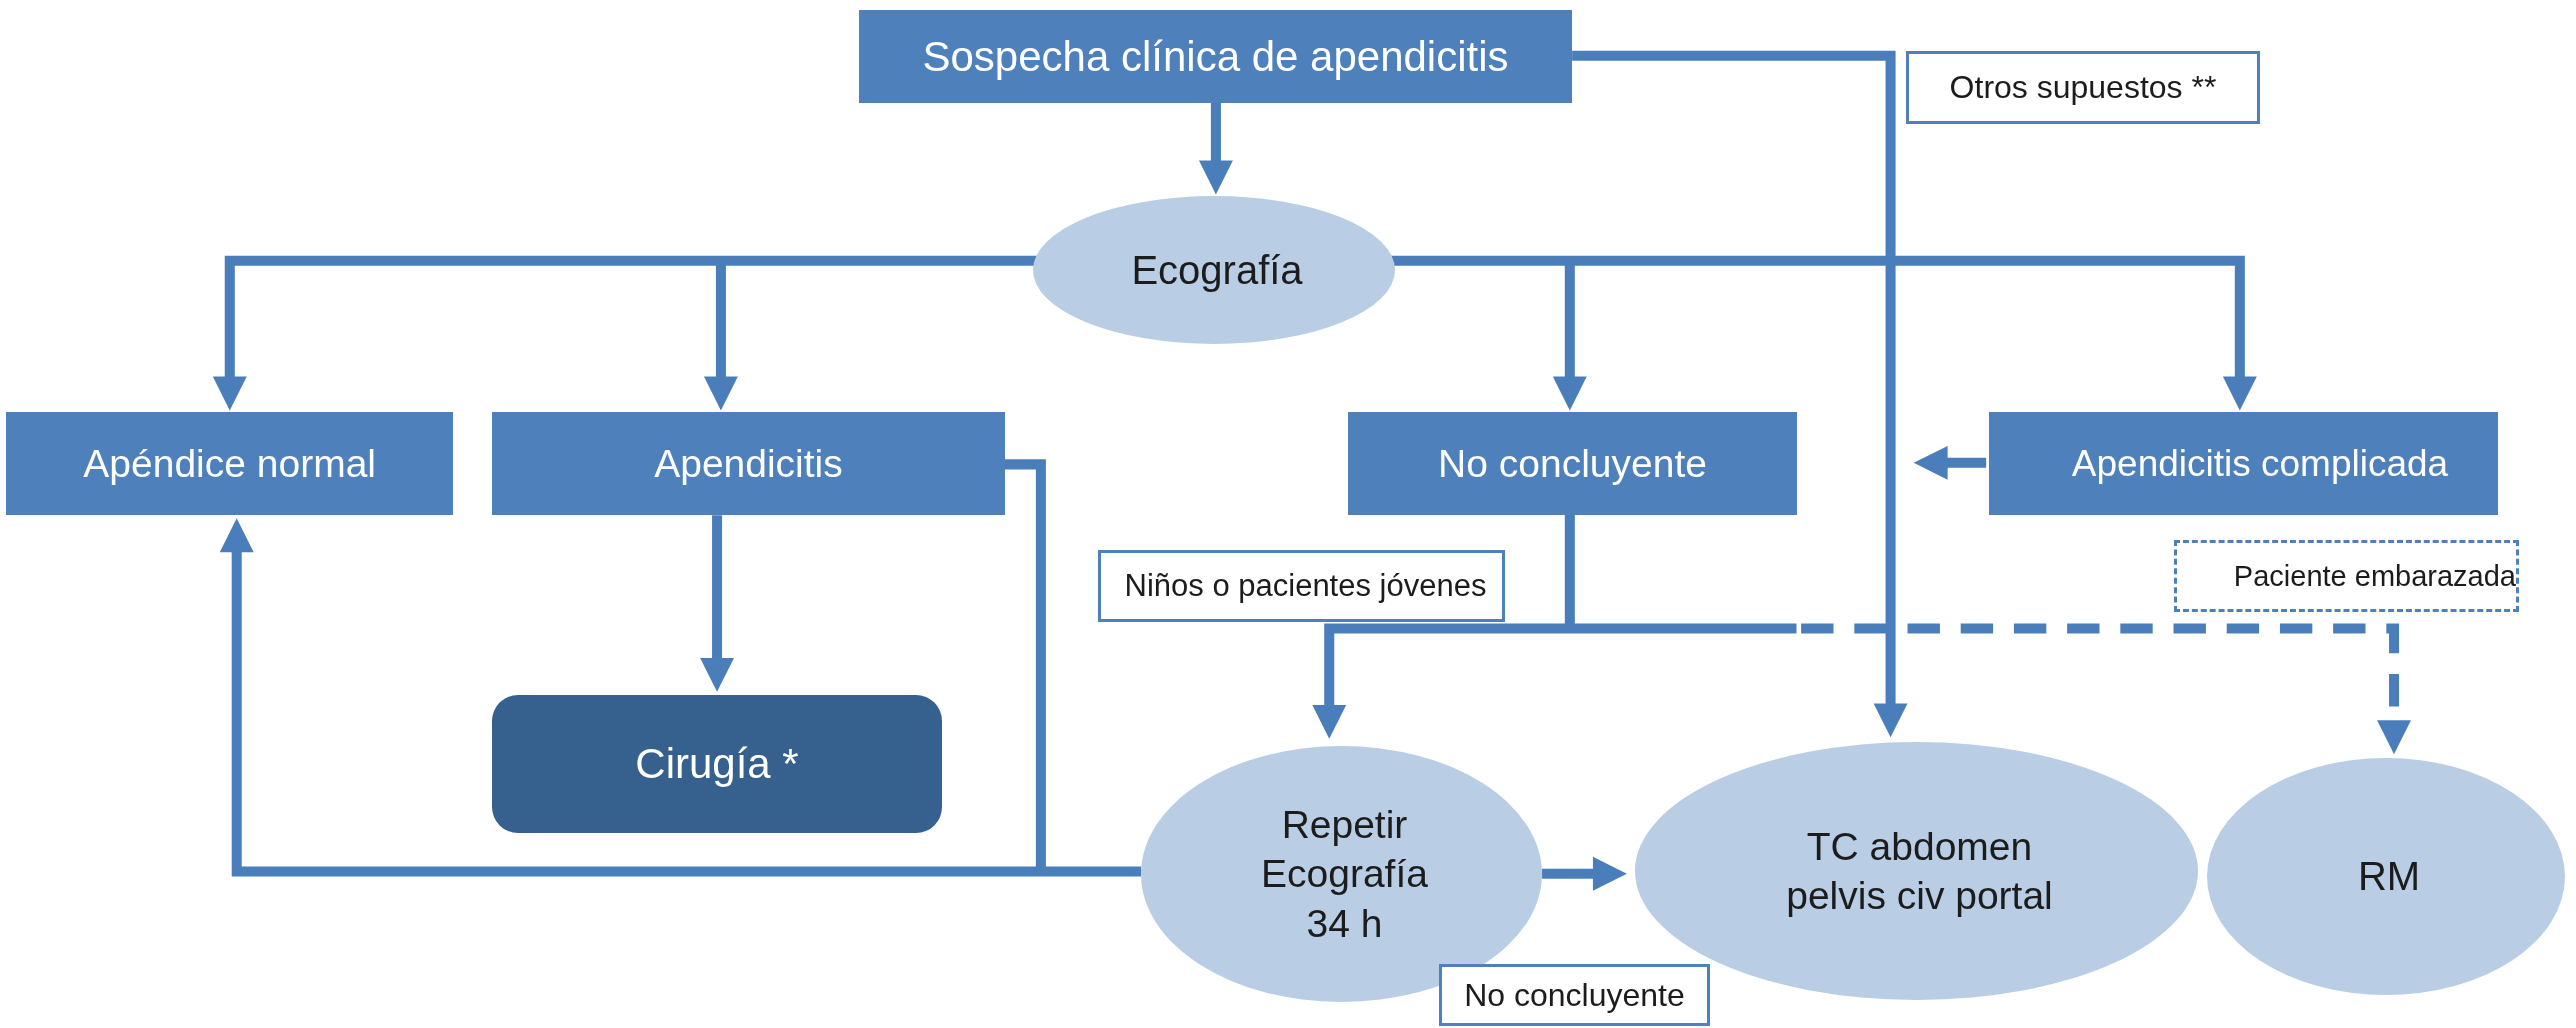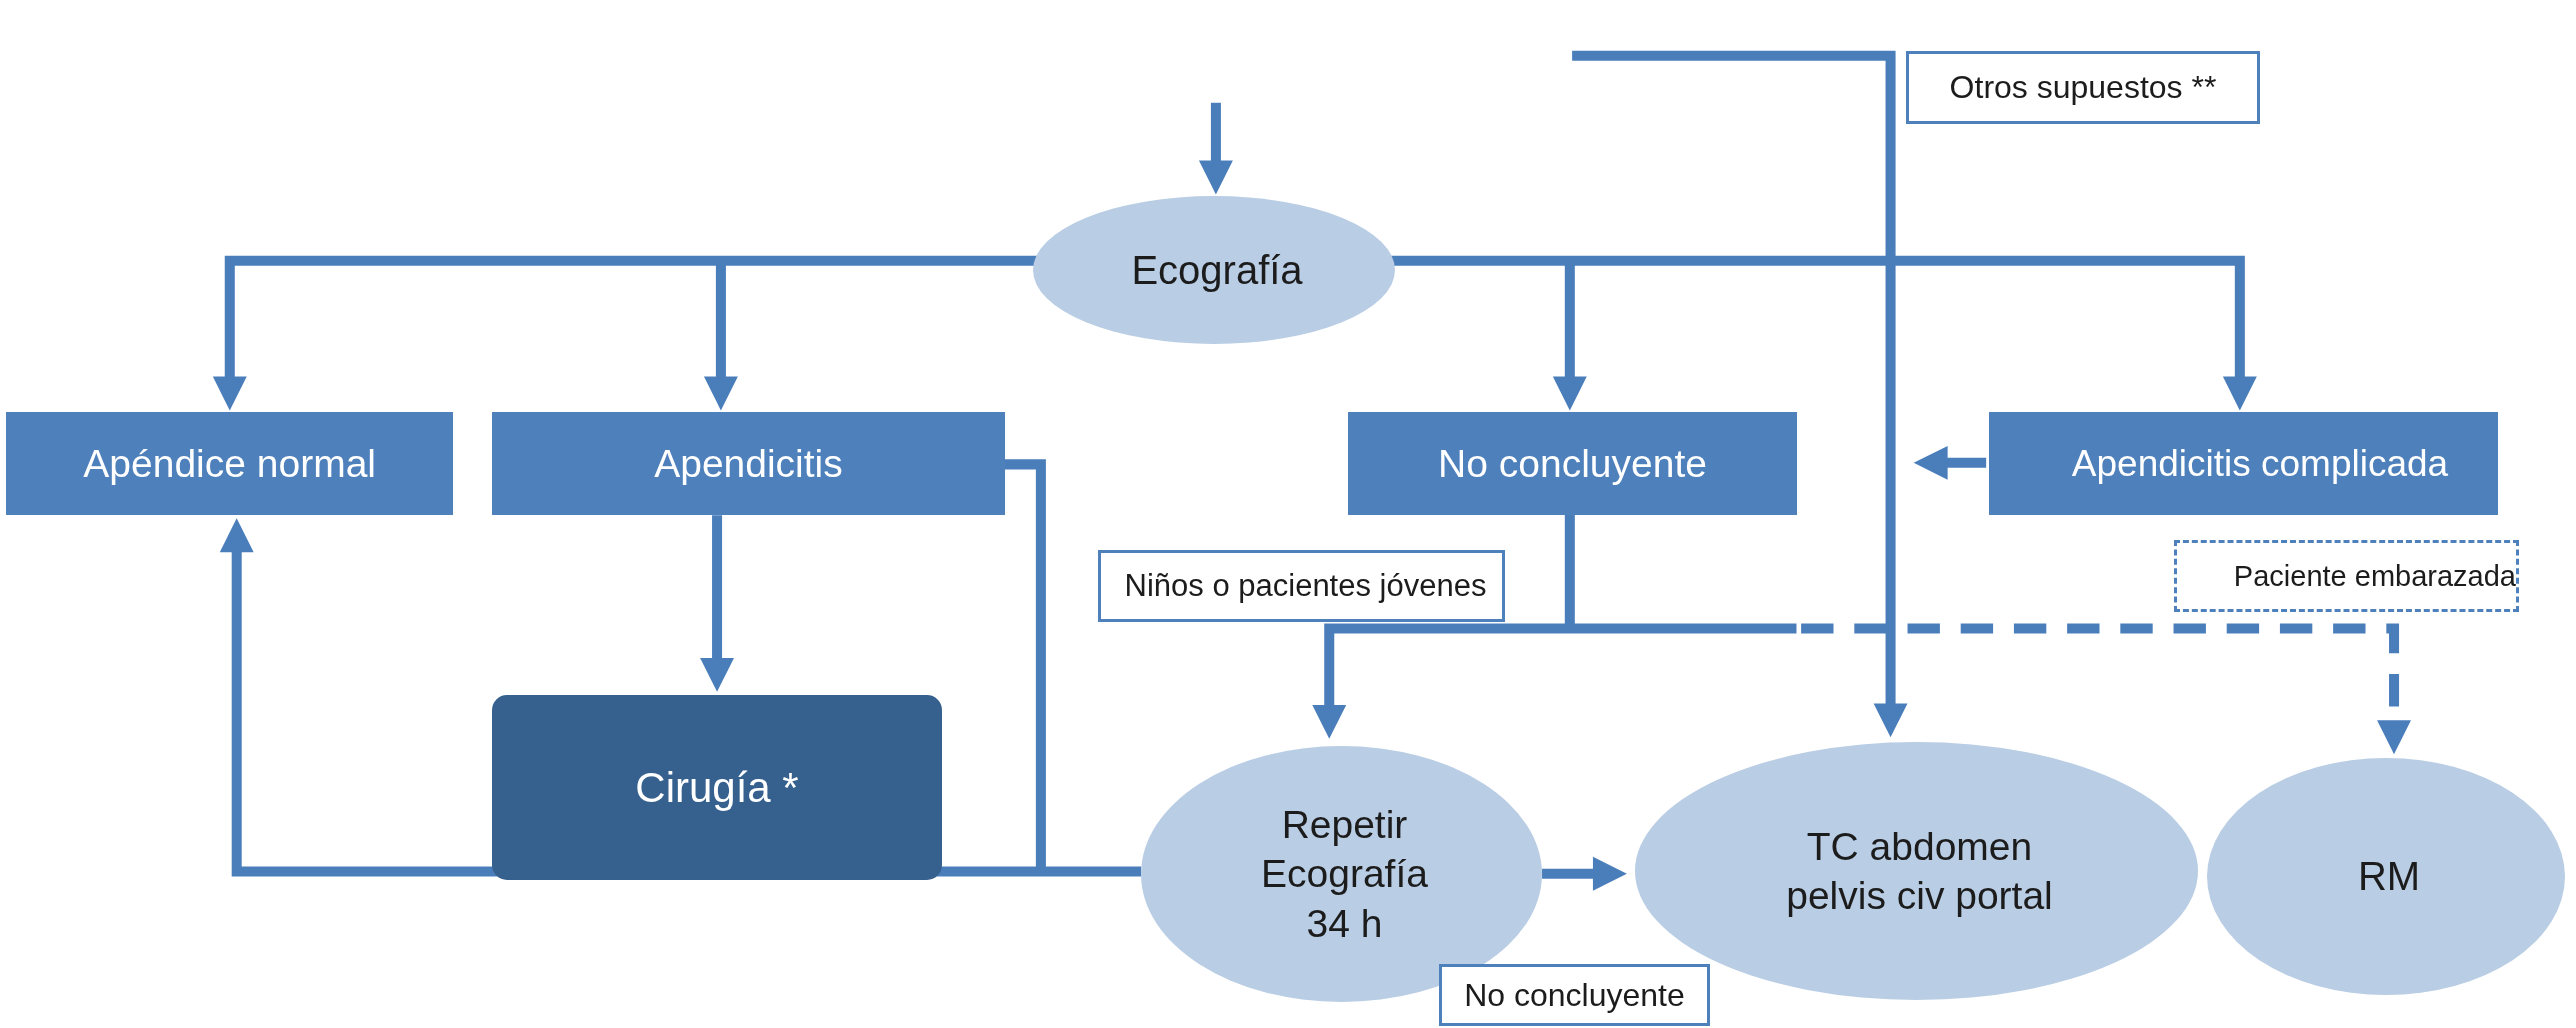--- a/index.html
+++ b/index.html
@@ -61,20 +61,23 @@
     <path class="conn" d="M1350 1130 V602 H1244"></path>
     <polygon class="head" points="1270,580 1270,624 1226,602"></polygon>
 
     <path class="conn" d="M2000 1133 H2068"></path>
     <polygon class="head" points="2066,1111 2066,1155 2110,1133"></polygon>
 
     <path class="conn" d="M2576 600 H2504"></path>
     <polygon class="head" points="2526,578 2526,622 2482,600"></polygon>
   </svg>
 
+  <div class="node rect f54" style="left:859px;top:10px;width:713px;height:93px;">
+    <span class="lbl">Sospecha clínica de apendicitis</span>
+  </div>
 
   <div class="node plabel f42" style="left:1906px;top:51px;width:354px;height:73px;">
     <span class="lbl">Otros supuestos **</span>
   </div>
 
   <div class="node ellipse f52" style="left:1033px;top:196px;width:362px;height:148px;">
     <span class="lbl">Ecografía</span>
   </div>
 
   <div class="node rect f50" style="left:6.2px;top:412px;width:447px;height:103px;">
@@ -86,21 +89,21 @@
   </div>
 
   <div class="node rect f50" style="left:1348px;top:412px;width:449px;height:103px;">
     <span class="lbl">No concluyente</span>
   </div>
 
   <div class="node rect f48" style="left:1989px;top:412px;width:509px;height:103px;">
     <span class="lbl">Apendicitis complicada</span>
   </div>
 
-  <div class="node rect-dark f54" style="left:492px;top:695px;width:450px;height:185px;border-radius:15px;">
+  <div class="node rect-dark f54" style="left:492px;top:695px;width:450px;height:138px;">
     <span class="lbl">Cirugía *</span>
   </div>
 
   <div class="node plabel f40" style="left:1098px;top:550px;width:407px;height:72px;">
     <span class="lbl">Niños o pacientes jóvenes</span>
   </div>
 
   <div class="node plabel dashed f38" style="left:2174px;top:540px;width:345px;height:72px;justify-content:flex-end;">
     <span class="lbl">Paciente embarazada</span>
   </div>

